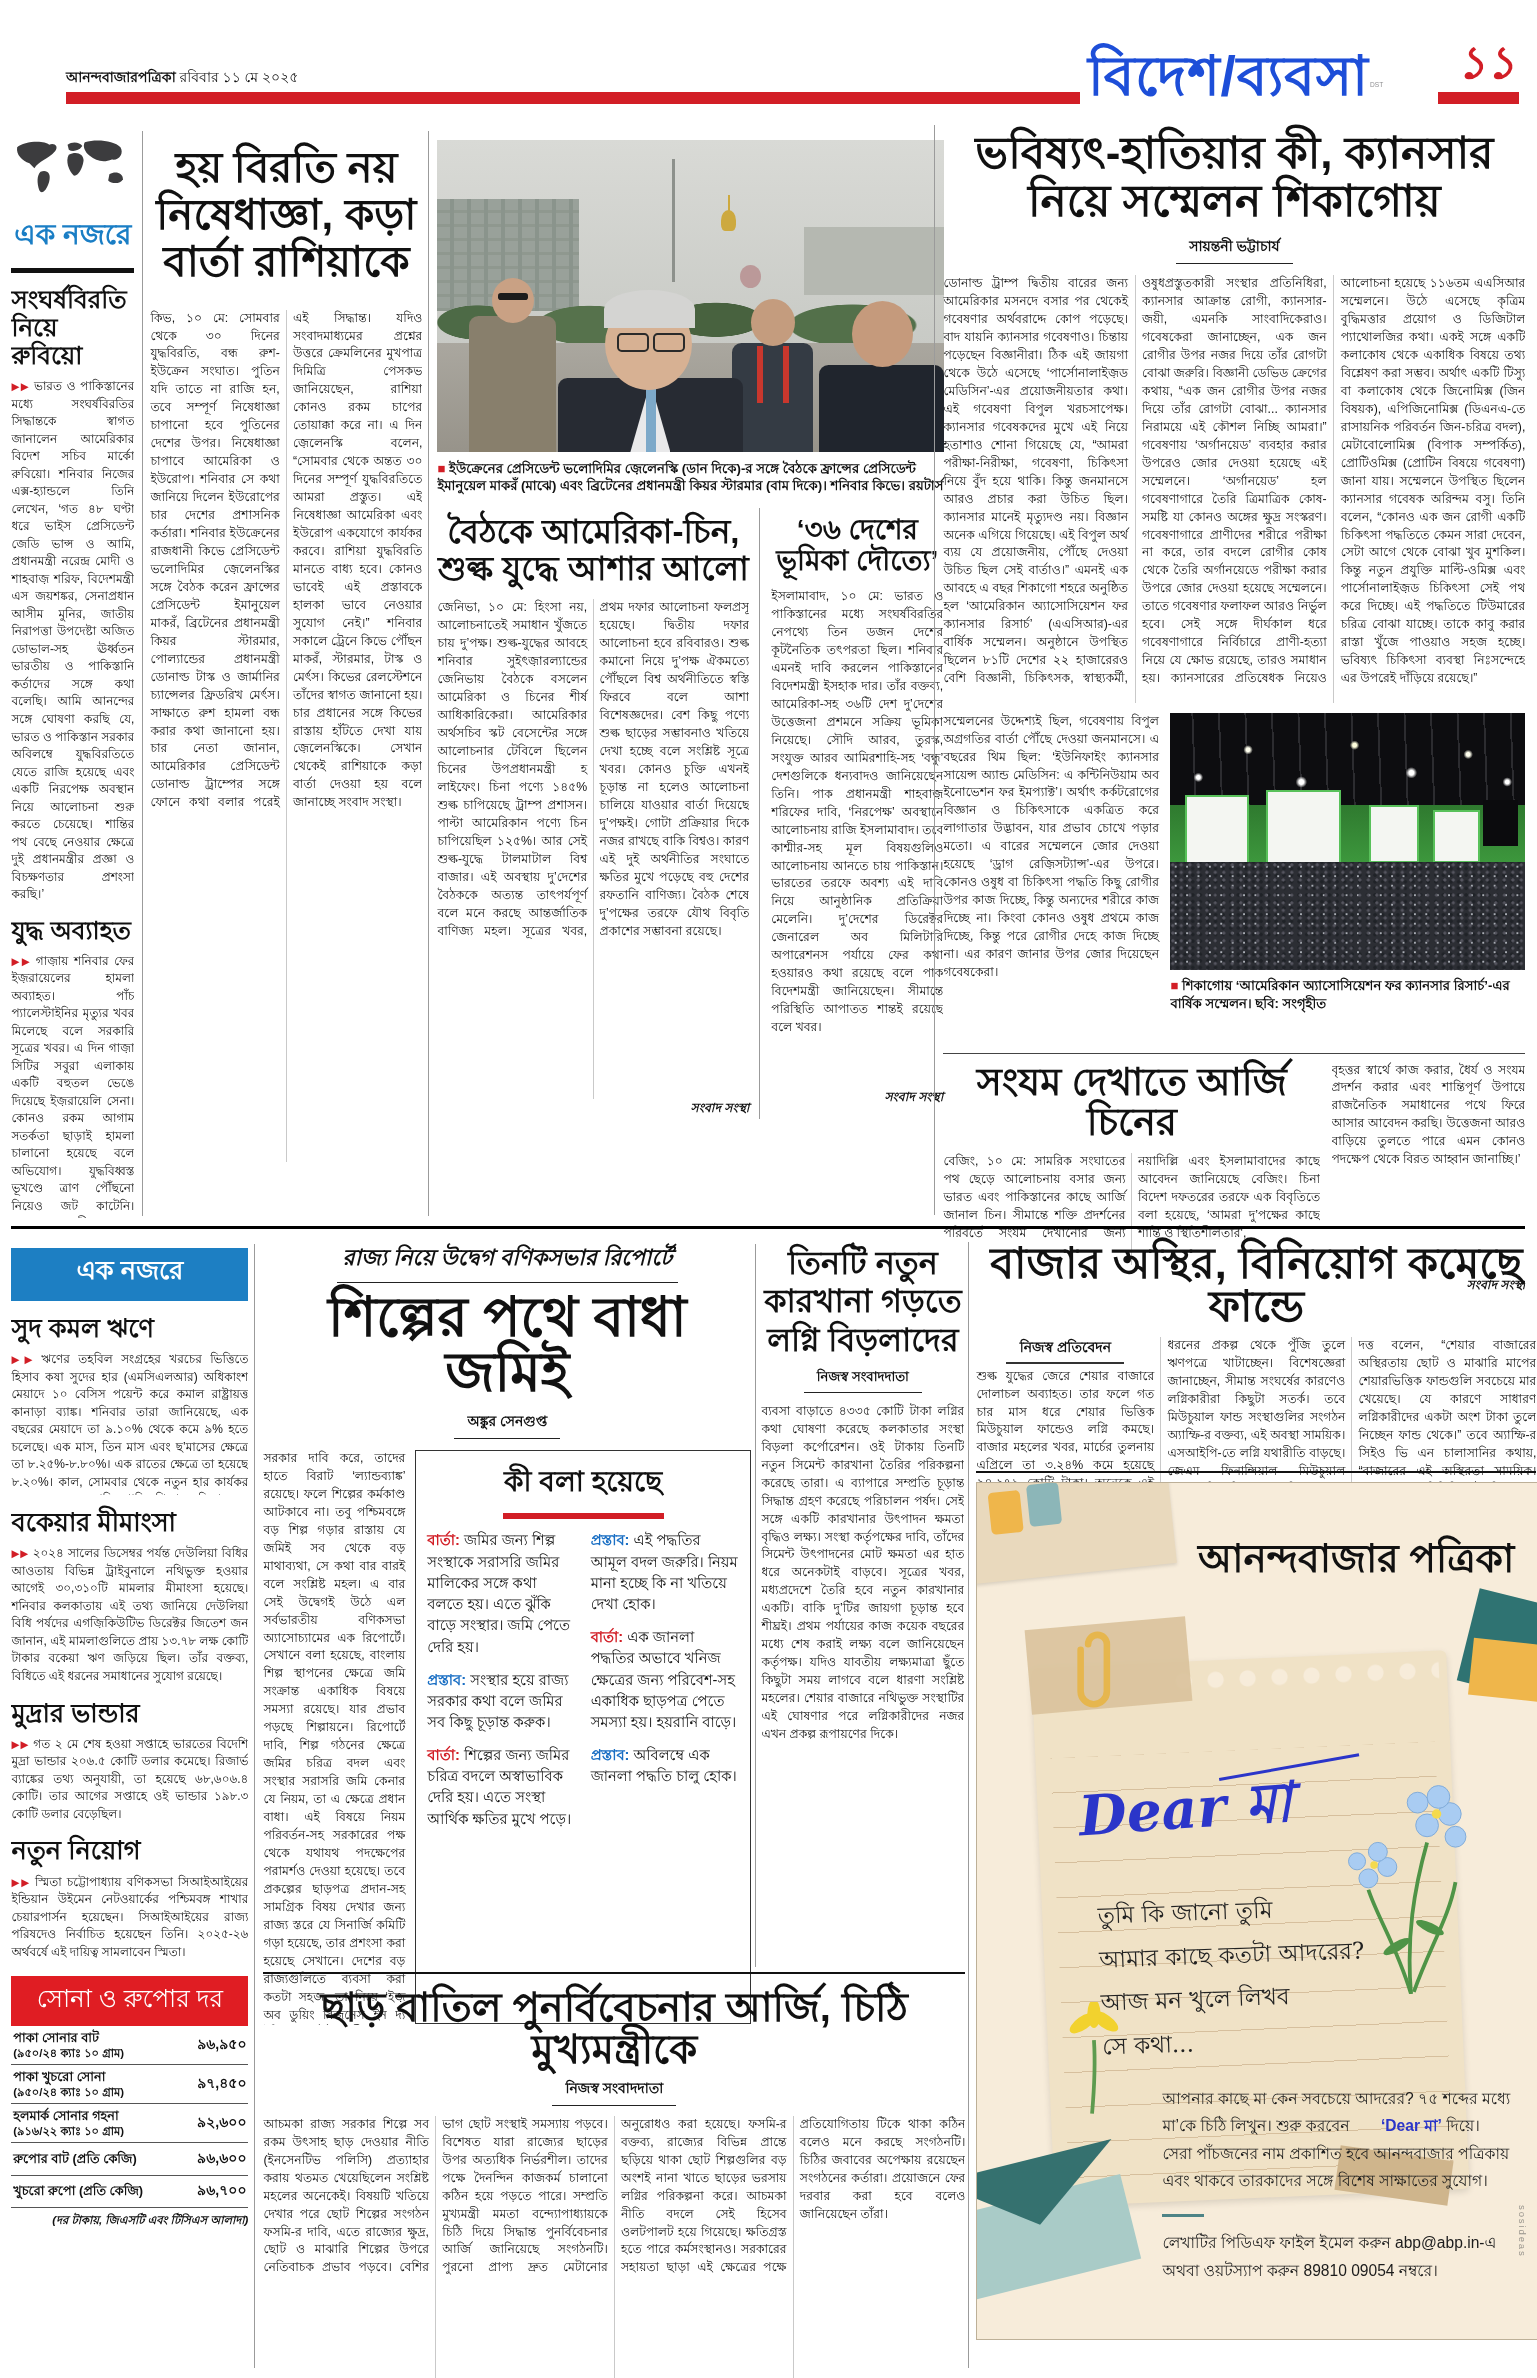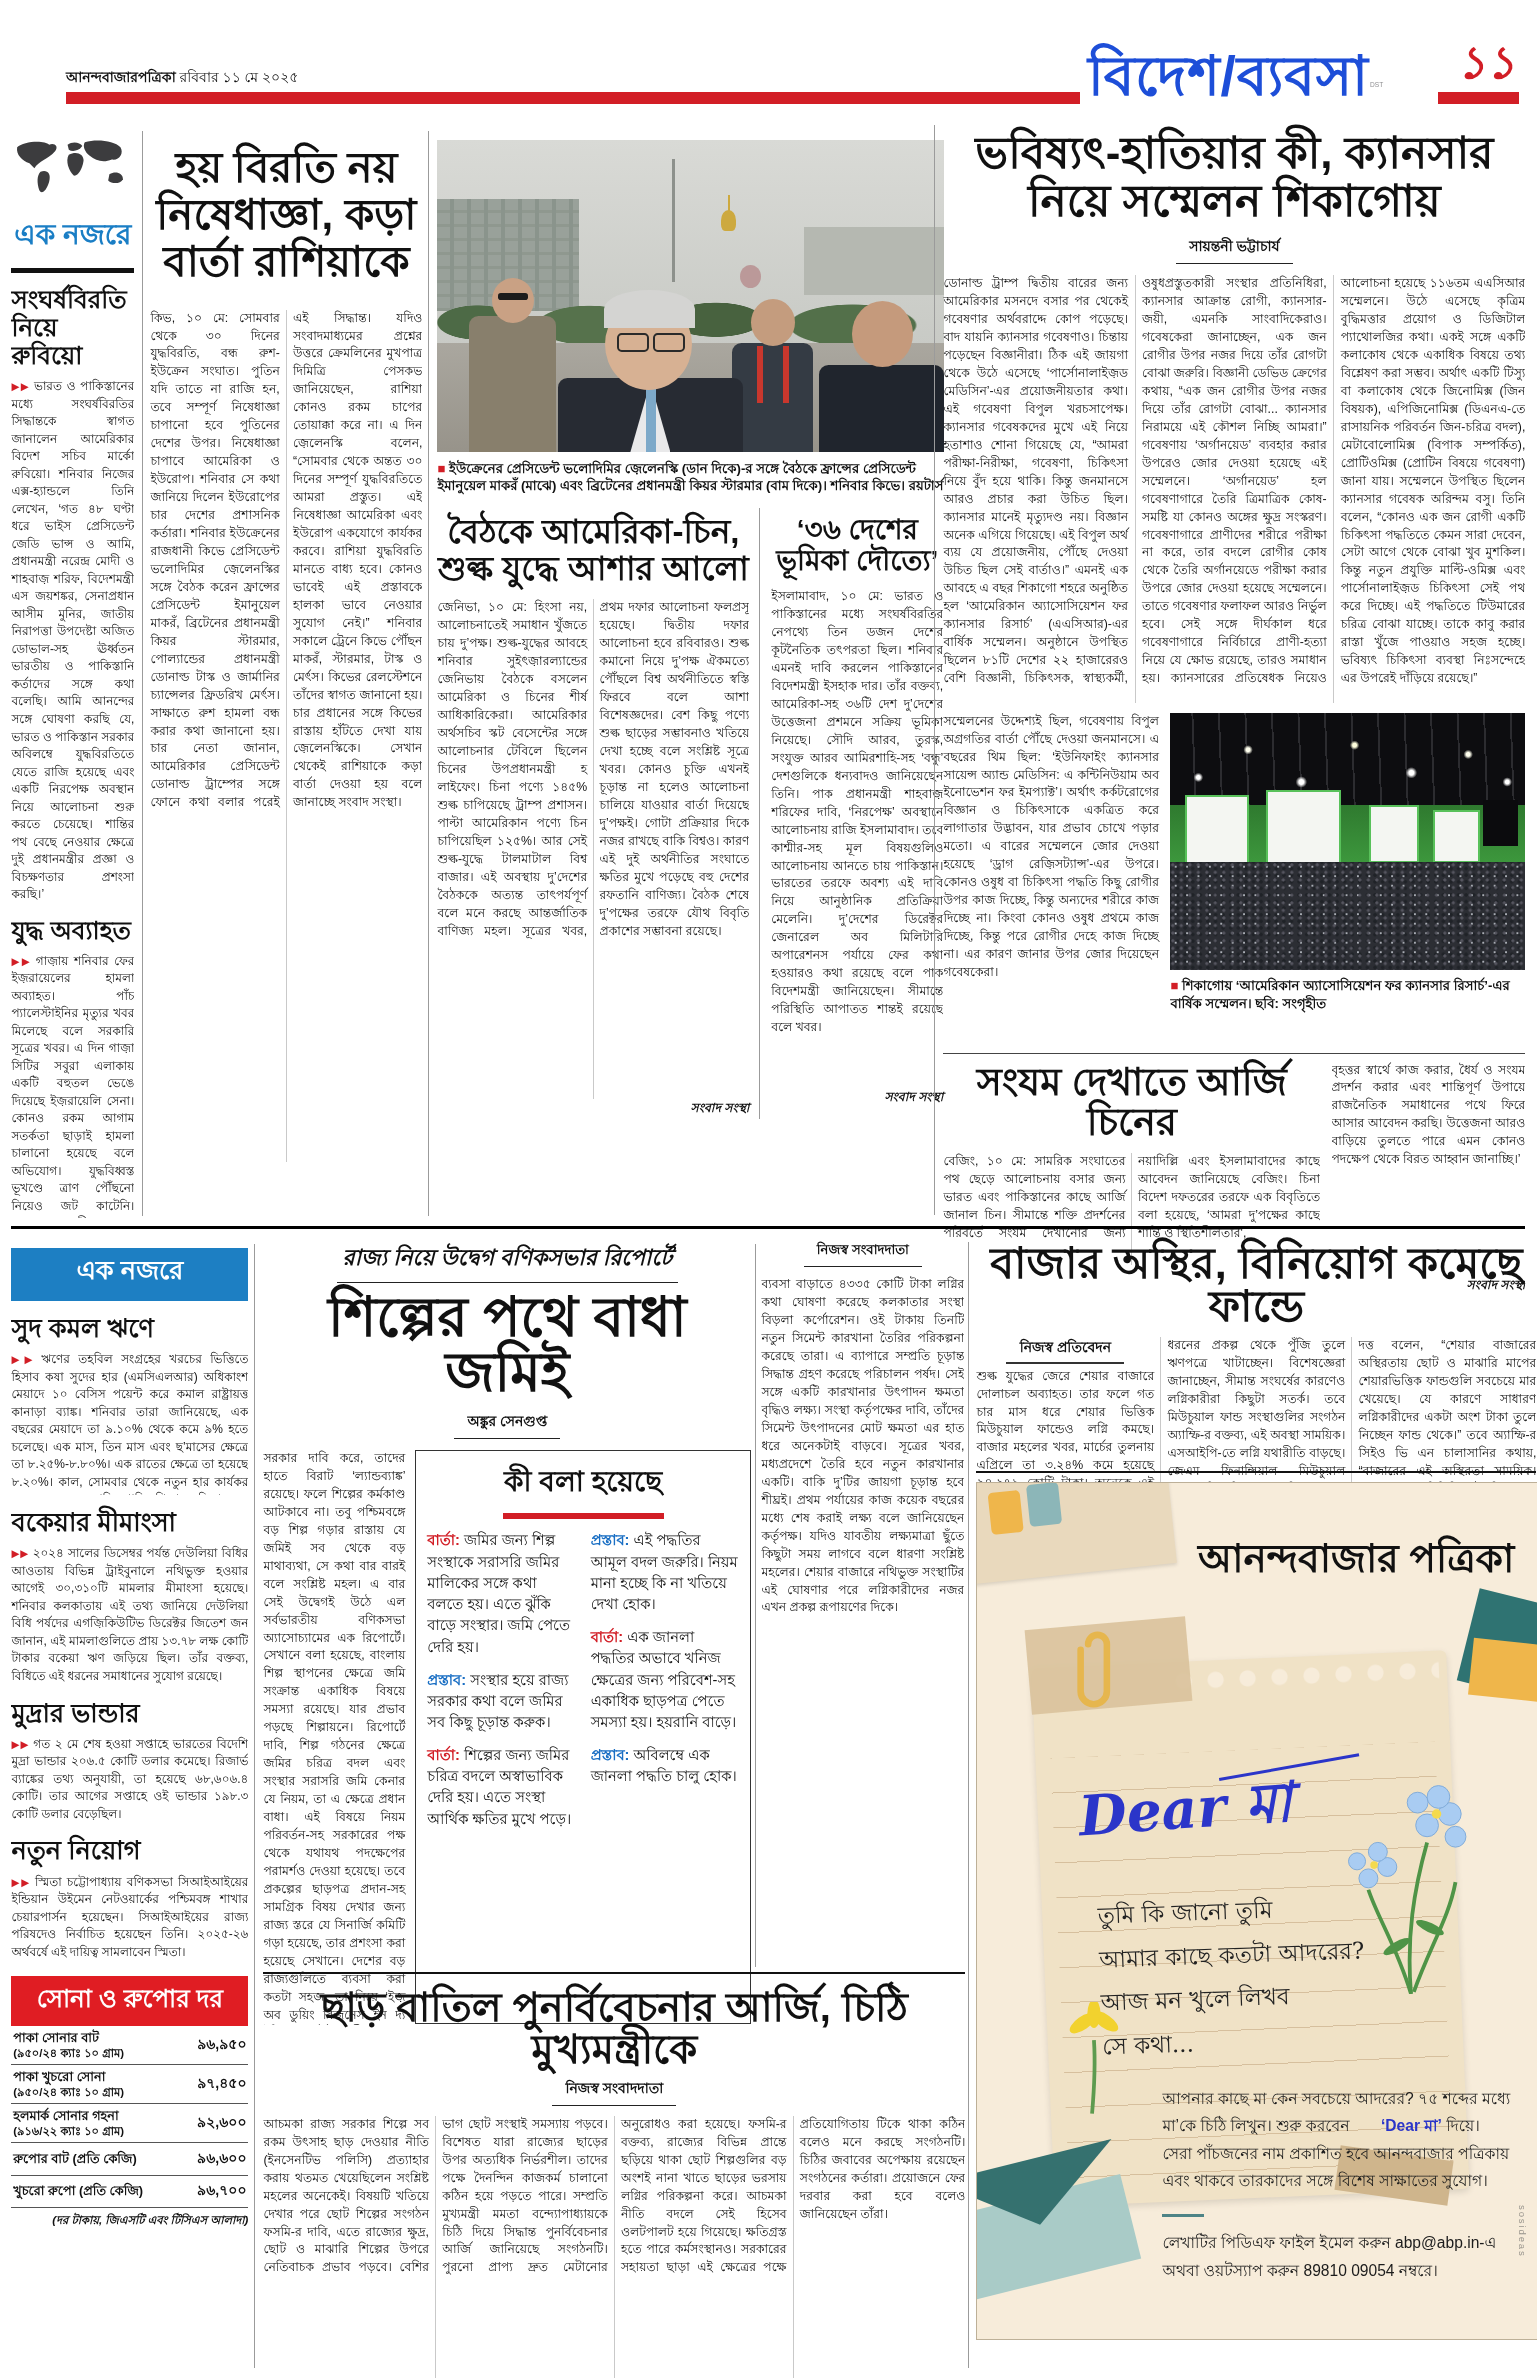--- a/index.html
+++ b/index.html
@@ -119,21 +119,21 @@
   #restraint .rgt .credit{position:absolute;right:0;bottom:1.9px;background:#fff;padding-left:7.6px;}
 
   
   #bigrule{left:11.4px;top:1226px;width:1514px;height:2.8px;background:#000;}
 
   
   #rail-bot{left:0;top:7.6px;width:237px;height:1121px;}
   #rail-bot .bluebar{background:#1d7fc3;color:#fff;font-size:25.6px;font-weight:bold;text-align:center;padding:3.8px 0 6.6px;}
   #rail-bot .glance-h{font-size:25.6px;}
   .rates{margin-top:15px;}
-  .rates .rt-title{background:#e01d23;color:#fff;font-size:24.6px;font-weight:bold;text-align:center;padding:3.8px 0 6.6px;}
+  .rates .rt-title{background:#e01d23;color:#fff;font-size:24.6px;font-weight:normal;text-align:center;padding:3.8px 0 6.6px;}
   .rt-row{display:flex;justify-content:space-between;align-items:center;border-bottom:0.9px solid #555;padding:3.8px 1.9px;}
   .rt-row:last-of-type{border-bottom:none;}
   .rt-l{font-size:12.8px;font-weight:bold;line-height:1.25;}
   .rt-s{display:block;font-weight:bold;font-size:11.4px;}
   .rt-v{font-size:14px;font-weight:bold;white-space:nowrap;padding-left:5.7px;}
   .rt-foot{font-size:11.4px;font-style:italic;text-align:right;margin-top:3.8px;font-weight:bold;}
 
   
   #industry{left:252px;top:0;width:488px;height:727px;}
   #industry .strap{text-align:center;font-style:italic;}
@@ -379,20 +379,21 @@
             <div class="bx-item"><span class="tag-blue">প্রস্তাব:</span><span> এই পদ্ধতির আমূল বদল জরুরি। নিয়ম মানা হচ্ছে কি না খতিয়ে দেখা হোক।</span></div>
             <div class="bx-item"><span class="tag-red">বার্তা:</span><span> এক জানলা পদ্ধতির অভাবে খনিজ ক্ষেত্রের জন্য পরিবেশ-সহ একাধিক ছাড়পত্র পেতে সমস্যা হয়। হয়রানি বাড়ে।</span></div>
             <div class="bx-item"><span class="tag-blue">প্রস্তাব:</span><span> অবিলম্বে এক জানলা পদ্ধতি চালু হোক।</span></div>
           </div>
         </div>
       </div>
     </div>
     <div class="abs vline" style="left:744px;top:3.8px;height:723px;"></div>
 
     <div class="abs" id="birla">
+      <h1>তিনটি নতুন কারখানা গড়তে লগ্নি বিড়লাদের</h1>
       <div class="byline"><span>নিজস্ব সংবাদদাতা</span></div>
       <div class="bt body-txt just ovh">ব্যবসা বাড়াতে ৪৩৩৫ কোটি টাকা লগ্নির কথা ঘোষণা করেছে কলকাতার সংস্থা বিড়লা কর্পোরেশন। ওই টাকায় তিনটি নতুন সিমেন্ট কারখানা তৈরির পরিকল্পনা করেছে তারা। এ ব্যাপারে সম্প্রতি চূড়ান্ত সিদ্ধান্ত গ্রহণ করেছে পরিচালন পর্ষদ। সেই সঙ্গে একটি কারখানার উৎপাদন ক্ষমতা বৃদ্ধিও লক্ষ্য। সংস্থা কর্তৃপক্ষের দাবি, তাঁদের সিমেন্ট উৎপাদনের মোট ক্ষমতা এর হাত ধরে অনেকটাই বাড়বে। সূত্রের খবর, মধ্যপ্রদেশে তৈরি হবে নতুন কারখানার একটি। বাকি দু’টির জায়গা চূড়ান্ত হবে শীঘ্রই। প্রথম পর্যায়ের কাজ কয়েক বছরের মধ্যে শেষ করাই লক্ষ্য বলে জানিয়েছেন কর্তৃপক্ষ। যদিও যাবতীয় লক্ষ্যমাত্রা ছুঁতে কিছুটা সময় লাগবে বলে ধারণা সংশ্লিষ্ট মহলের। শেয়ার বাজারে নথিভুক্ত সংস্থাটির এই ঘোষণার পরে লগ্নিকারীদের নজর এখন প্রকল্প রূপায়ণের দিকে।</div>
     </div>
 
     <div class="abs" id="letterdiv"></div>
     <div class="abs" id="letter">
       <h1>ছাড় বাতিল পুনর্বিবেচনার আর্জি, চিঠি মুখ্যমন্ত্রীকে</h1>
       <div class="byline"><span>নিজস্ব সংবাদদাতা</span></div>
       <div class="cols body-txt just ovh">আচমকা রাজ্য সরকার শিল্পে সব রকম উৎসাহ ছাড় দেওয়ার নীতি (ইনসেনটিভ পলিসি) প্রত্যাহার করায় থতমত খেয়েছিলেন সংশ্লিষ্ট মহলের অনেকেই। বিষয়টি খতিয়ে দেখার পরে ছোট শিল্পের সংগঠন ফসমি-র দাবি, এতে রাজ্যের ক্ষুদ্র, ছোট ও মাঝারি শিল্পের উপরে নেতিবাচক প্রভাব পড়বে। বেশির ভাগ ছোট সংস্থাই সমস্যায় পড়বে। বিশেষত যারা রাজ্যের ছাড়ের উপর অত্যধিক নির্ভরশীল। তাদের পক্ষে দৈনন্দিন কাজকর্ম চালানো কঠিন হয়ে পড়তে পারে। সম্প্রতি মুখ্যমন্ত্রী মমতা বন্দ্যোপাধ্যায়কে চিঠি দিয়ে সিদ্ধান্ত পুনর্বিবেচনার আর্জি জানিয়েছে সংগঠনটি। পুরনো প্রাপ্য দ্রুত মেটানোর অনুরোধও করা হয়েছে। ফসমি-র বক্তব্য, রাজ্যের বিভিন্ন প্রান্তে ছড়িয়ে থাকা ছোট শিল্পগুলির বড় অংশই নানা খাতে ছাড়ের ভরসায় লগ্নির পরিকল্পনা করে। আচমকা নীতি বদলে সেই হিসেব ওলটপালট হয়ে গিয়েছে। ক্ষতিগ্রস্ত হতে পারে কর্মসংস্থানও। সরকারের সহায়তা ছাড়া এই ক্ষেত্রের পক্ষে প্রতিযোগিতায় টিকে থাকা কঠিন বলেও মনে করছে সংগঠনটি। চিঠির জবাবের অপেক্ষায় রয়েছেন সংগঠনের কর্তারা। প্রয়োজনে ফের দরবার করা হবে বলেও জানিয়েছেন তাঁরা।</div>
     </div>

